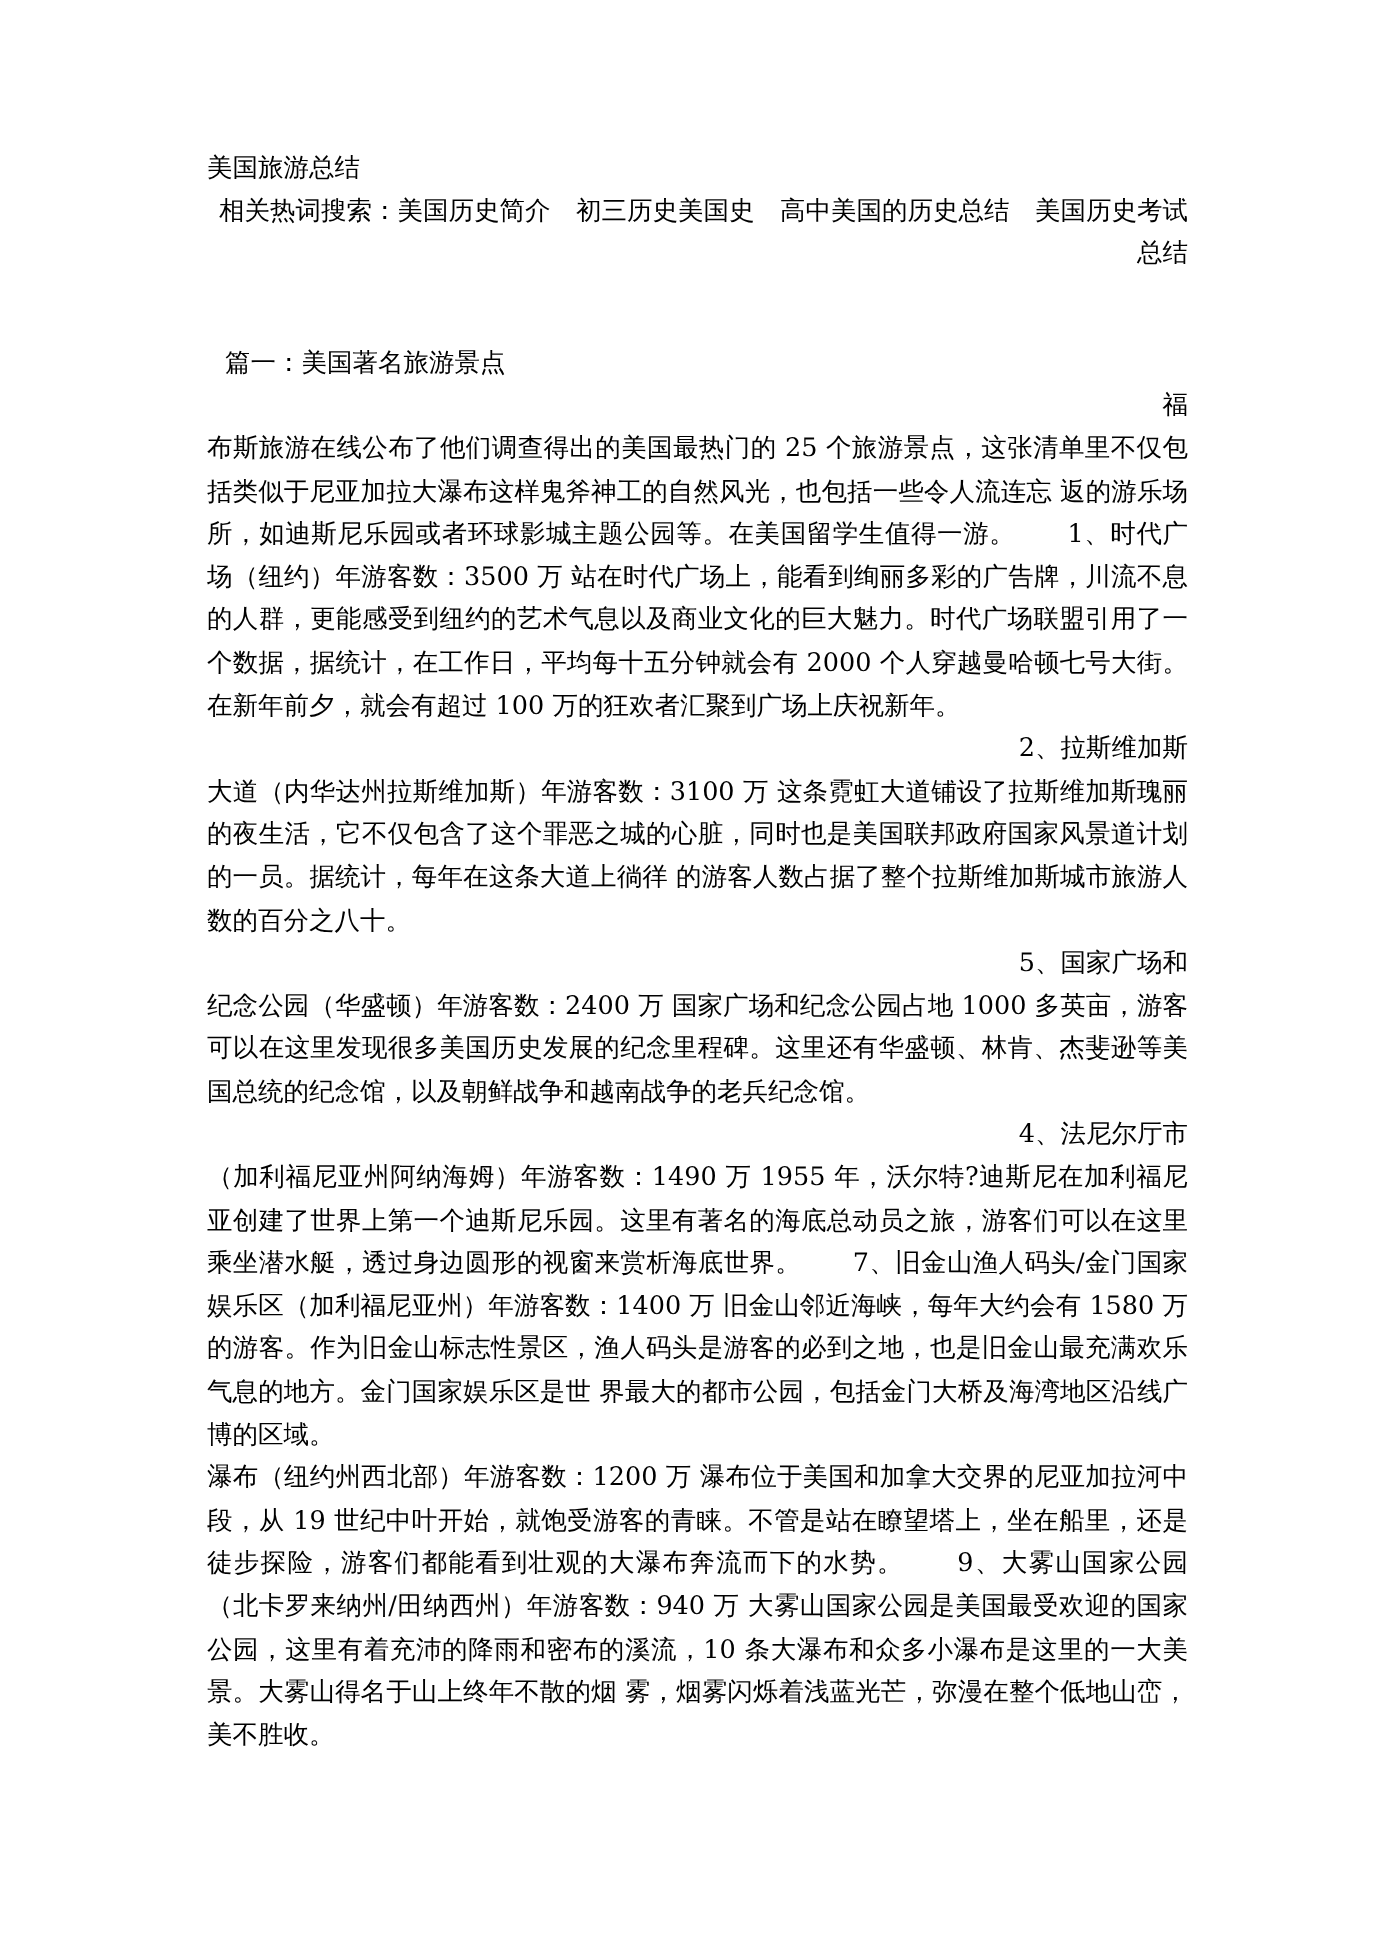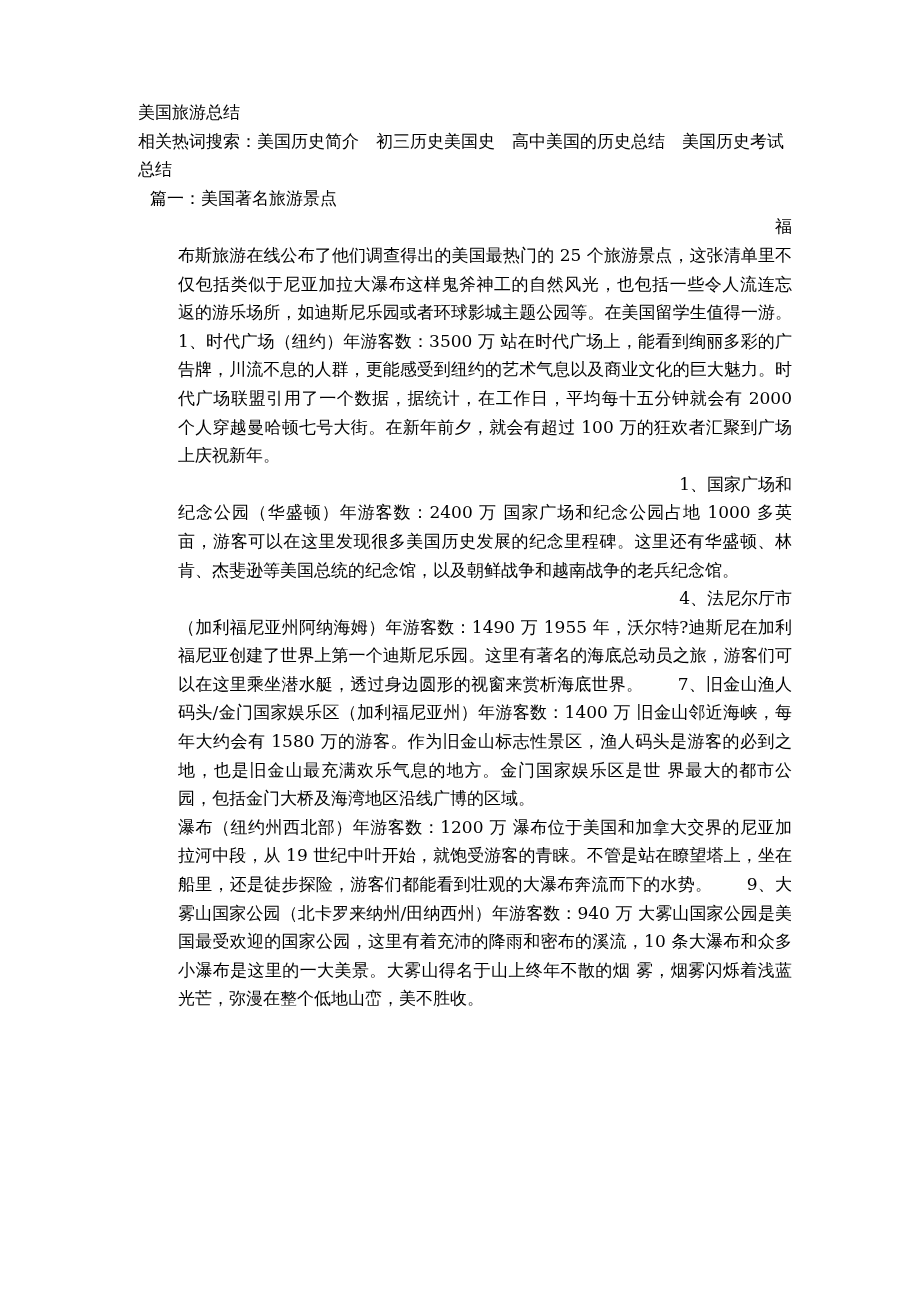--- a/index.html
+++ b/index.html
@@ -14,45 +14,47 @@
     background: #ffffff;
     padding: 98px 128px 40px 138px;
     font-family: "DejaVu Serif", "Liberation Serif", serif;
     font-size: 17px;
     line-height: 28.6px;
     color: #000000;
   }
   .title {
   }
   .keywords {
-    text-align: left;
+    text-align: right;
   }
   .section-heading {
+    margin-top: 44px;
     text-indent: 12px;
   }
   .line-right {
     text-align: right;
   }
   .para {
     text-align: justify;
     text-justify: inter-ideograph;
     word-break: normal;
-    margin-left: 40px;
   }
 </style>
 </head>
 <body>
 
 <div class="page">
   <div class="title">美国旅游总结</div>
   <div class="keywords">相关热词搜索：美国历史简介　初三历史美国史　高中美国的历史总结　美国历史考试总结</div>
   <div class="section-heading">篇一：美国著名旅游景点</div>
 
   <div>
     <div class="line-right">福</div>
     <div class="para">布斯旅游在线公布了他们调查得出的美国最热门的 25 个旅游景点，这张清单里不仅包括类似于尼亚加拉大瀑布这样鬼斧神工的自然风光，也包括一些令人流连忘 返的游乐场所，如迪斯尼乐园或者环球影城主题公园等。在美国留学生值得一游。　　1、时代广场（纽约）年游客数：3500 万 站在时代广场上，能看到绚丽多彩的广告牌，川流不息的人群，更能感受到纽约的艺术气息以及商业文化的巨大魅力。时代广场联盟引用了一个数据，据统计，在工作日，平均每十五分钟就会有 2000 个人穿越曼哈顿七号大街。在新年前夕，就会有超过 100 万的狂欢者汇聚到广场上庆祝新年。</div>
-    <div class="line-right">1、国家广场和</div>
+    <div class="line-right">2、拉斯维加斯</div>
+    <div class="para">大道（内华达州拉斯维加斯）年游客数：3100 万 这条霓虹大道铺设了拉斯维加斯瑰丽的夜生活，它不仅包含了这个罪恶之城的心脏，同时也是美国联邦政府国家风景道计划的一员。据统计，每年在这条大道上徜徉 的游客人数占据了整个拉斯维加斯城市旅游人数的百分之八十。</div>
+    <div class="line-right">5、国家广场和</div>
     <div class="para">纪念公园（华盛顿）年游客数：2400 万 国家广场和纪念公园占地 1000 多英亩，游客可以在这里发现很多美国历史发展的纪念里程碑。这里还有华盛顿、林肯、杰斐逊等美国总统的纪念馆，以及朝鲜战争和越南战争的老兵纪念馆。</div>
     <div class="line-right">4、法尼尔厅市</div>
     <div class="para">（加利福尼亚州阿纳海姆）年游客数：1490 万 1955 年，沃尔特?迪斯尼在加利福尼亚创建了世界上第一个迪斯尼乐园。这里有著名的海底总动员之旅，游客们可以在这里乘坐潜水艇，透过身边圆形的视窗来赏析海底世界。　　7、旧金山渔人码头/金门国家娱乐区（加利福尼亚州）年游客数：1400 万 旧金山邻近海峡，每年大约会有 1580 万的游客。作为旧金山标志性景区，渔人码头是游客的必到之地，也是旧金山最充满欢乐气息的地方。金门国家娱乐区是世 界最大的都市公园，包括金门大桥及海湾地区沿线广博的区域。</div>
     <div class="para">瀑布（纽约州西北部）年游客数：1200 万 瀑布位于美国和加拿大交界的尼亚加拉河中段，从 19 世纪中叶开始，就饱受游客的青睐。不管是站在瞭望塔上，坐在船里，还是徒步探险，游客们都能看到壮观的大瀑布奔流而下的水势。　　9、大雾山国家公园（北卡罗来纳州/田纳西州）年游客数：940 万 大雾山国家公园是美国最受欢迎的国家公园，这里有着充沛的降雨和密布的溪流，10 条大瀑布和众多小瀑布是这里的一大美景。大雾山得名于山上终年不散的烟 雾，烟雾闪烁着浅蓝光芒，弥漫在整个低地山峦，美不胜收。</div>
   </div>
 </div>
 
 </body></html>

